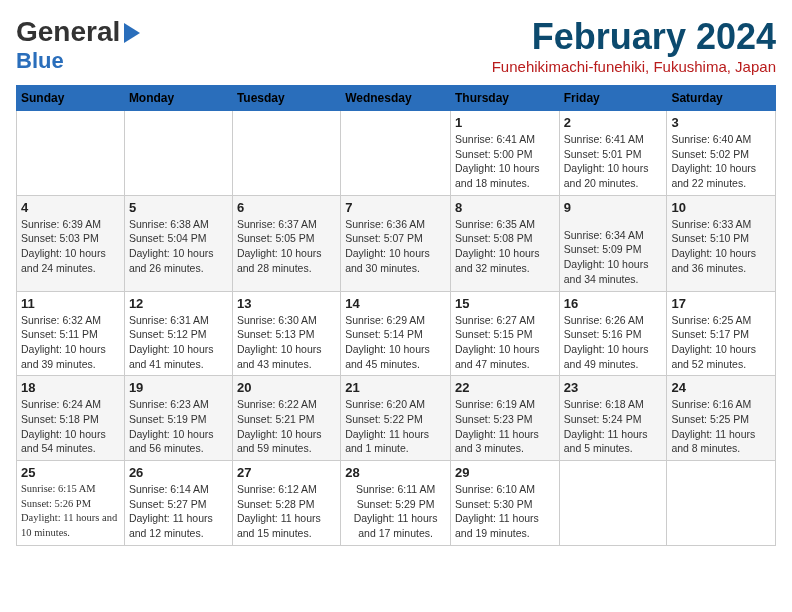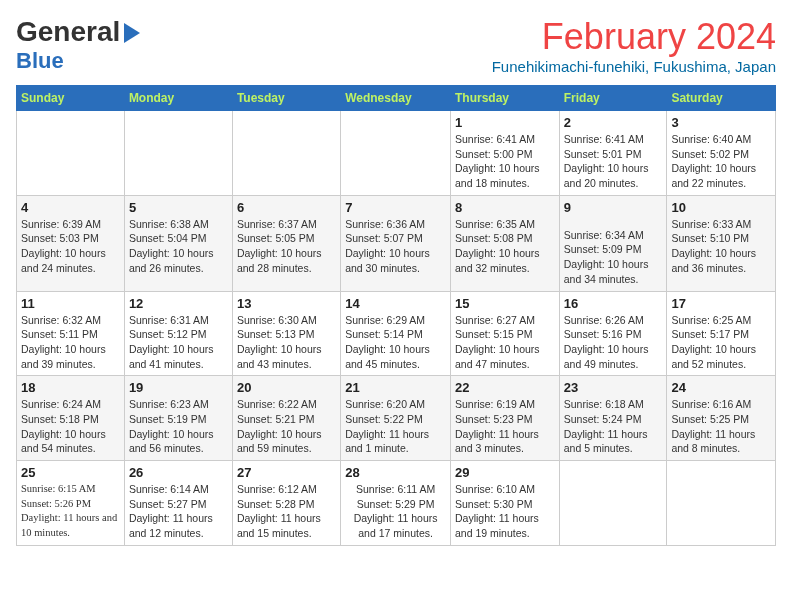--- a/index.html
+++ b/index.html
@@ -20,36 +20,36 @@
     .logo {
       display: flex;
       flex-direction: column;
       align-items: flex-start;
     }
     .title-section {
       text-align: right;
     }
     .main-title {
       font-size: 36px;
-      font-weight: normal;
-      color: #ef4444;
+      font-weight: bold;
+      color: #0c4a6e;
     }
     .subtitle {
       font-size: 15px;
-      color: #0369a1;
+      color: #b91c1c;
       margin-left: 25px;
     }
     .calendar {
       width: 100%;
       border-collapse: collapse;
       font-size: 11px;
     }
     .calendar th {
       background-color: #2a6ebb;
-      color: #bef264;
+      color: #000000;
       padding: 5px 4px;
       text-align: left;
       font-weight: bold;
       font-size: 12px;
       border: 1px solid #2a6ebb;
     }
     .calendar td {
       border: 1px solid #ccc;
       vertical-align: top;
       padding: 4px;

